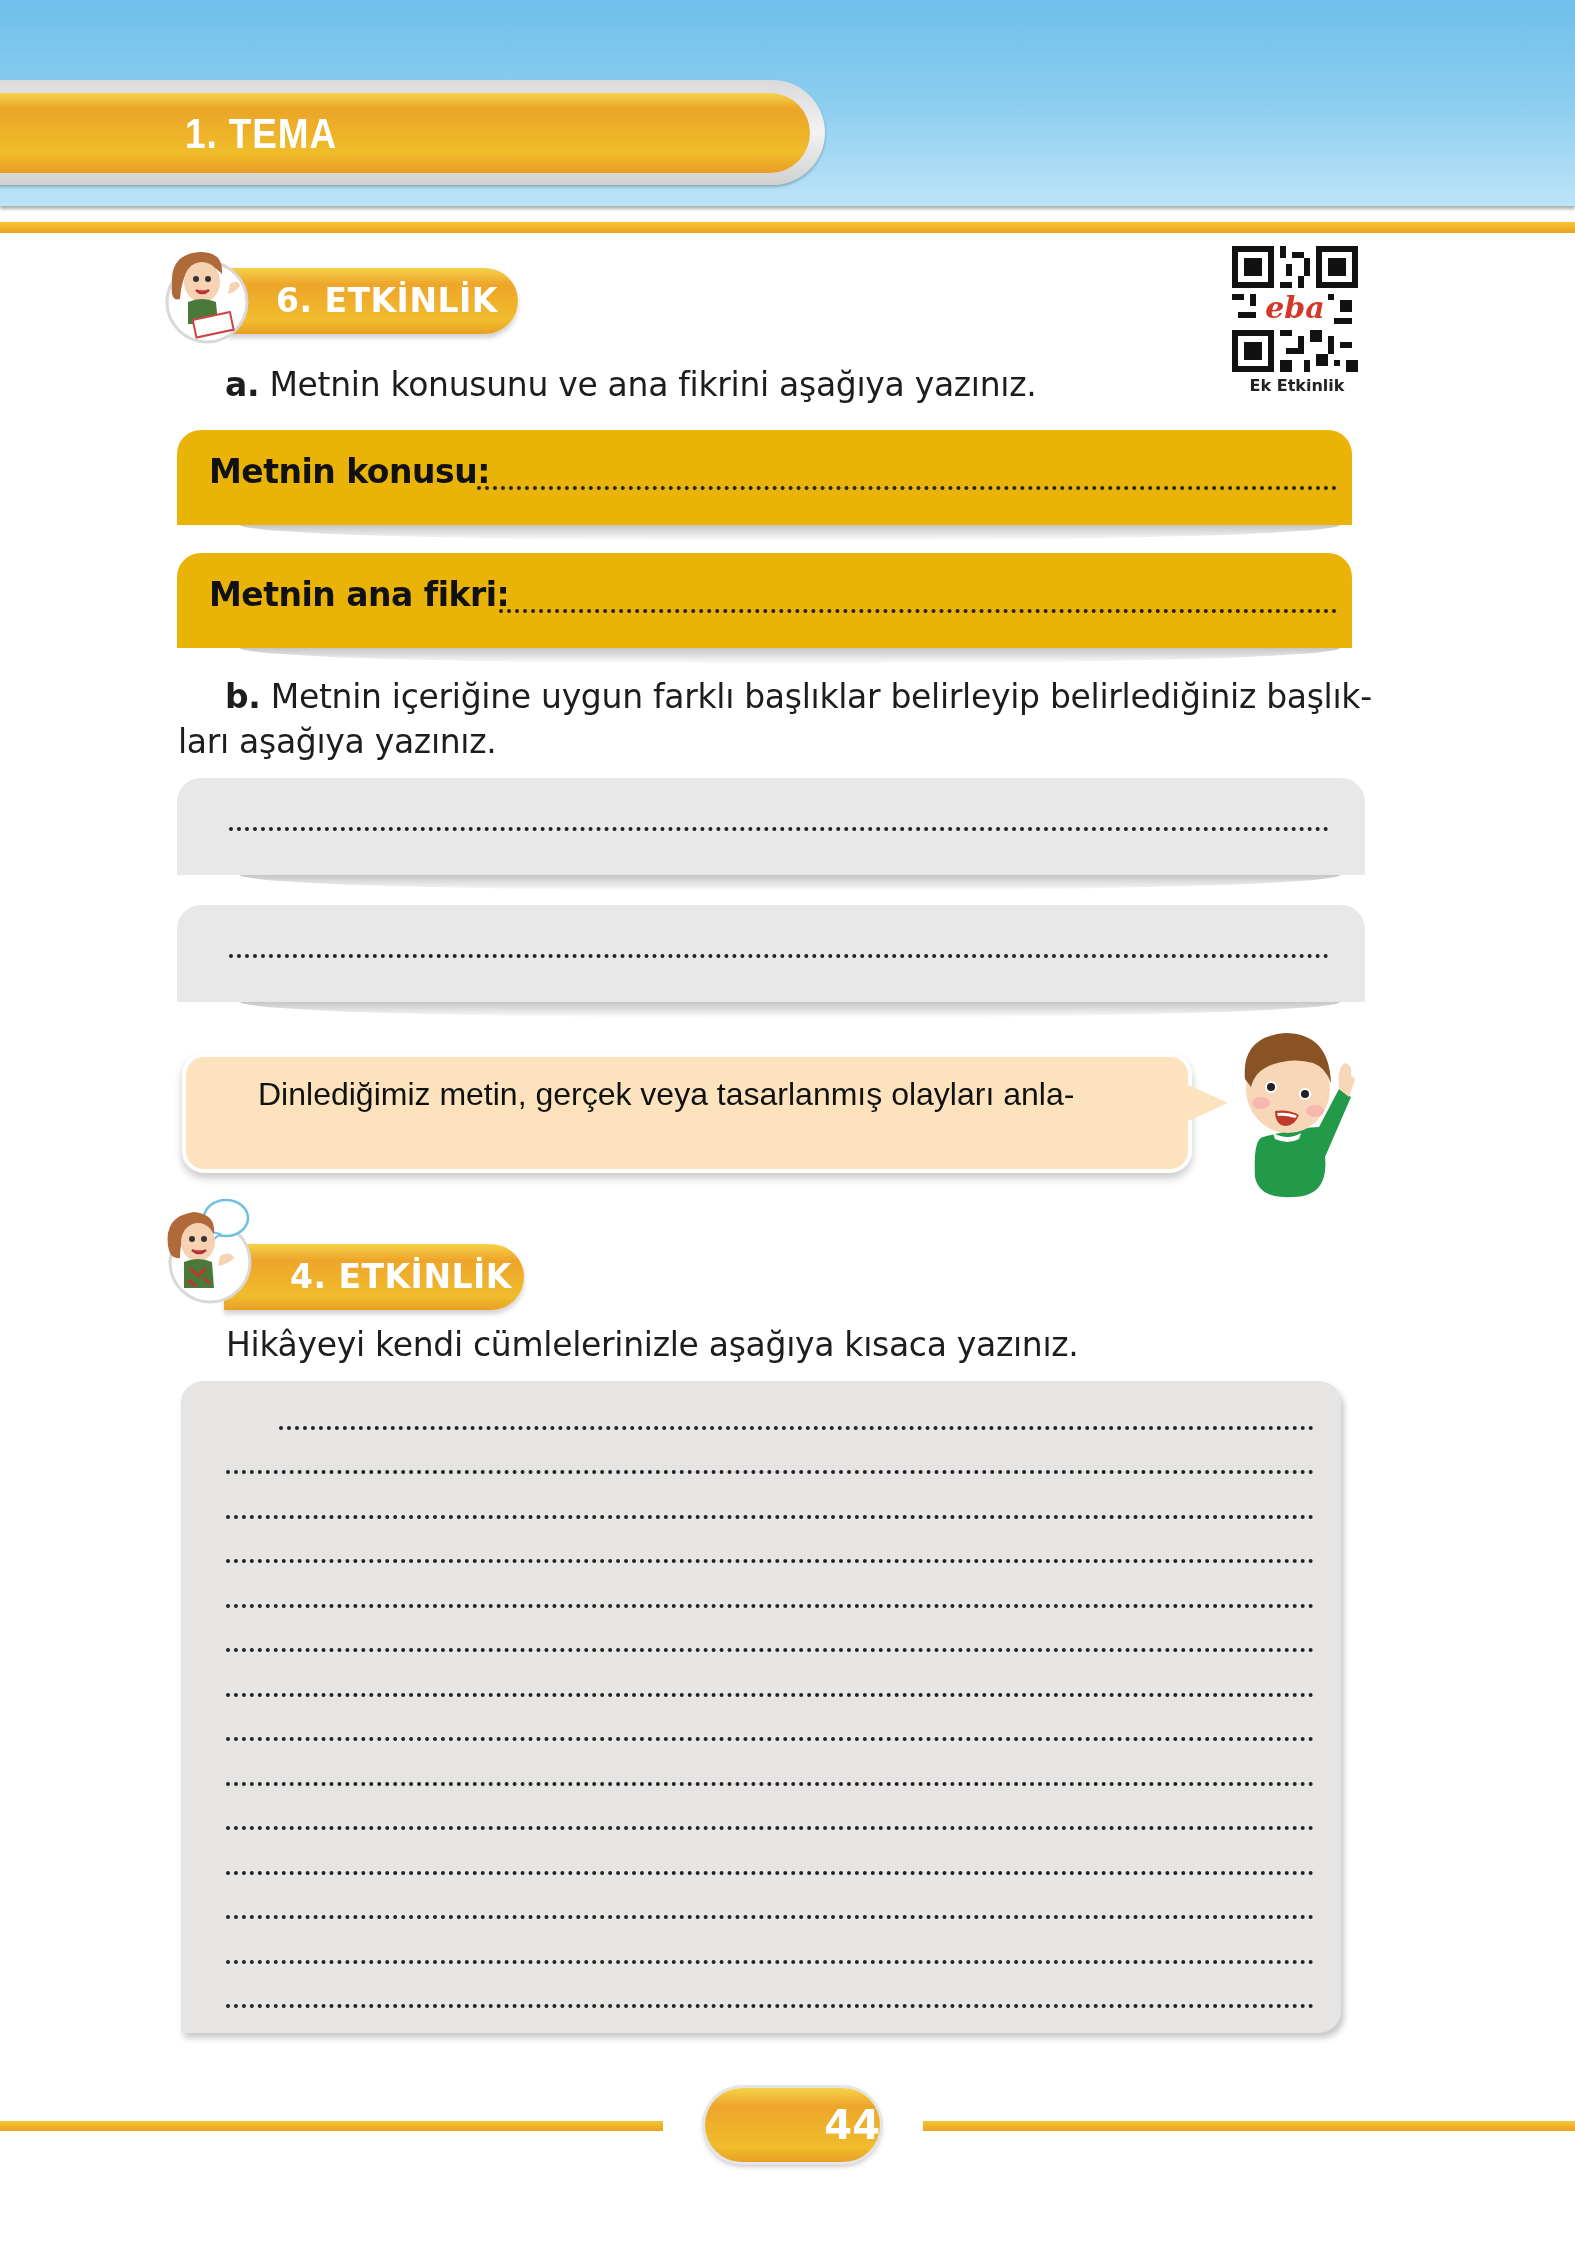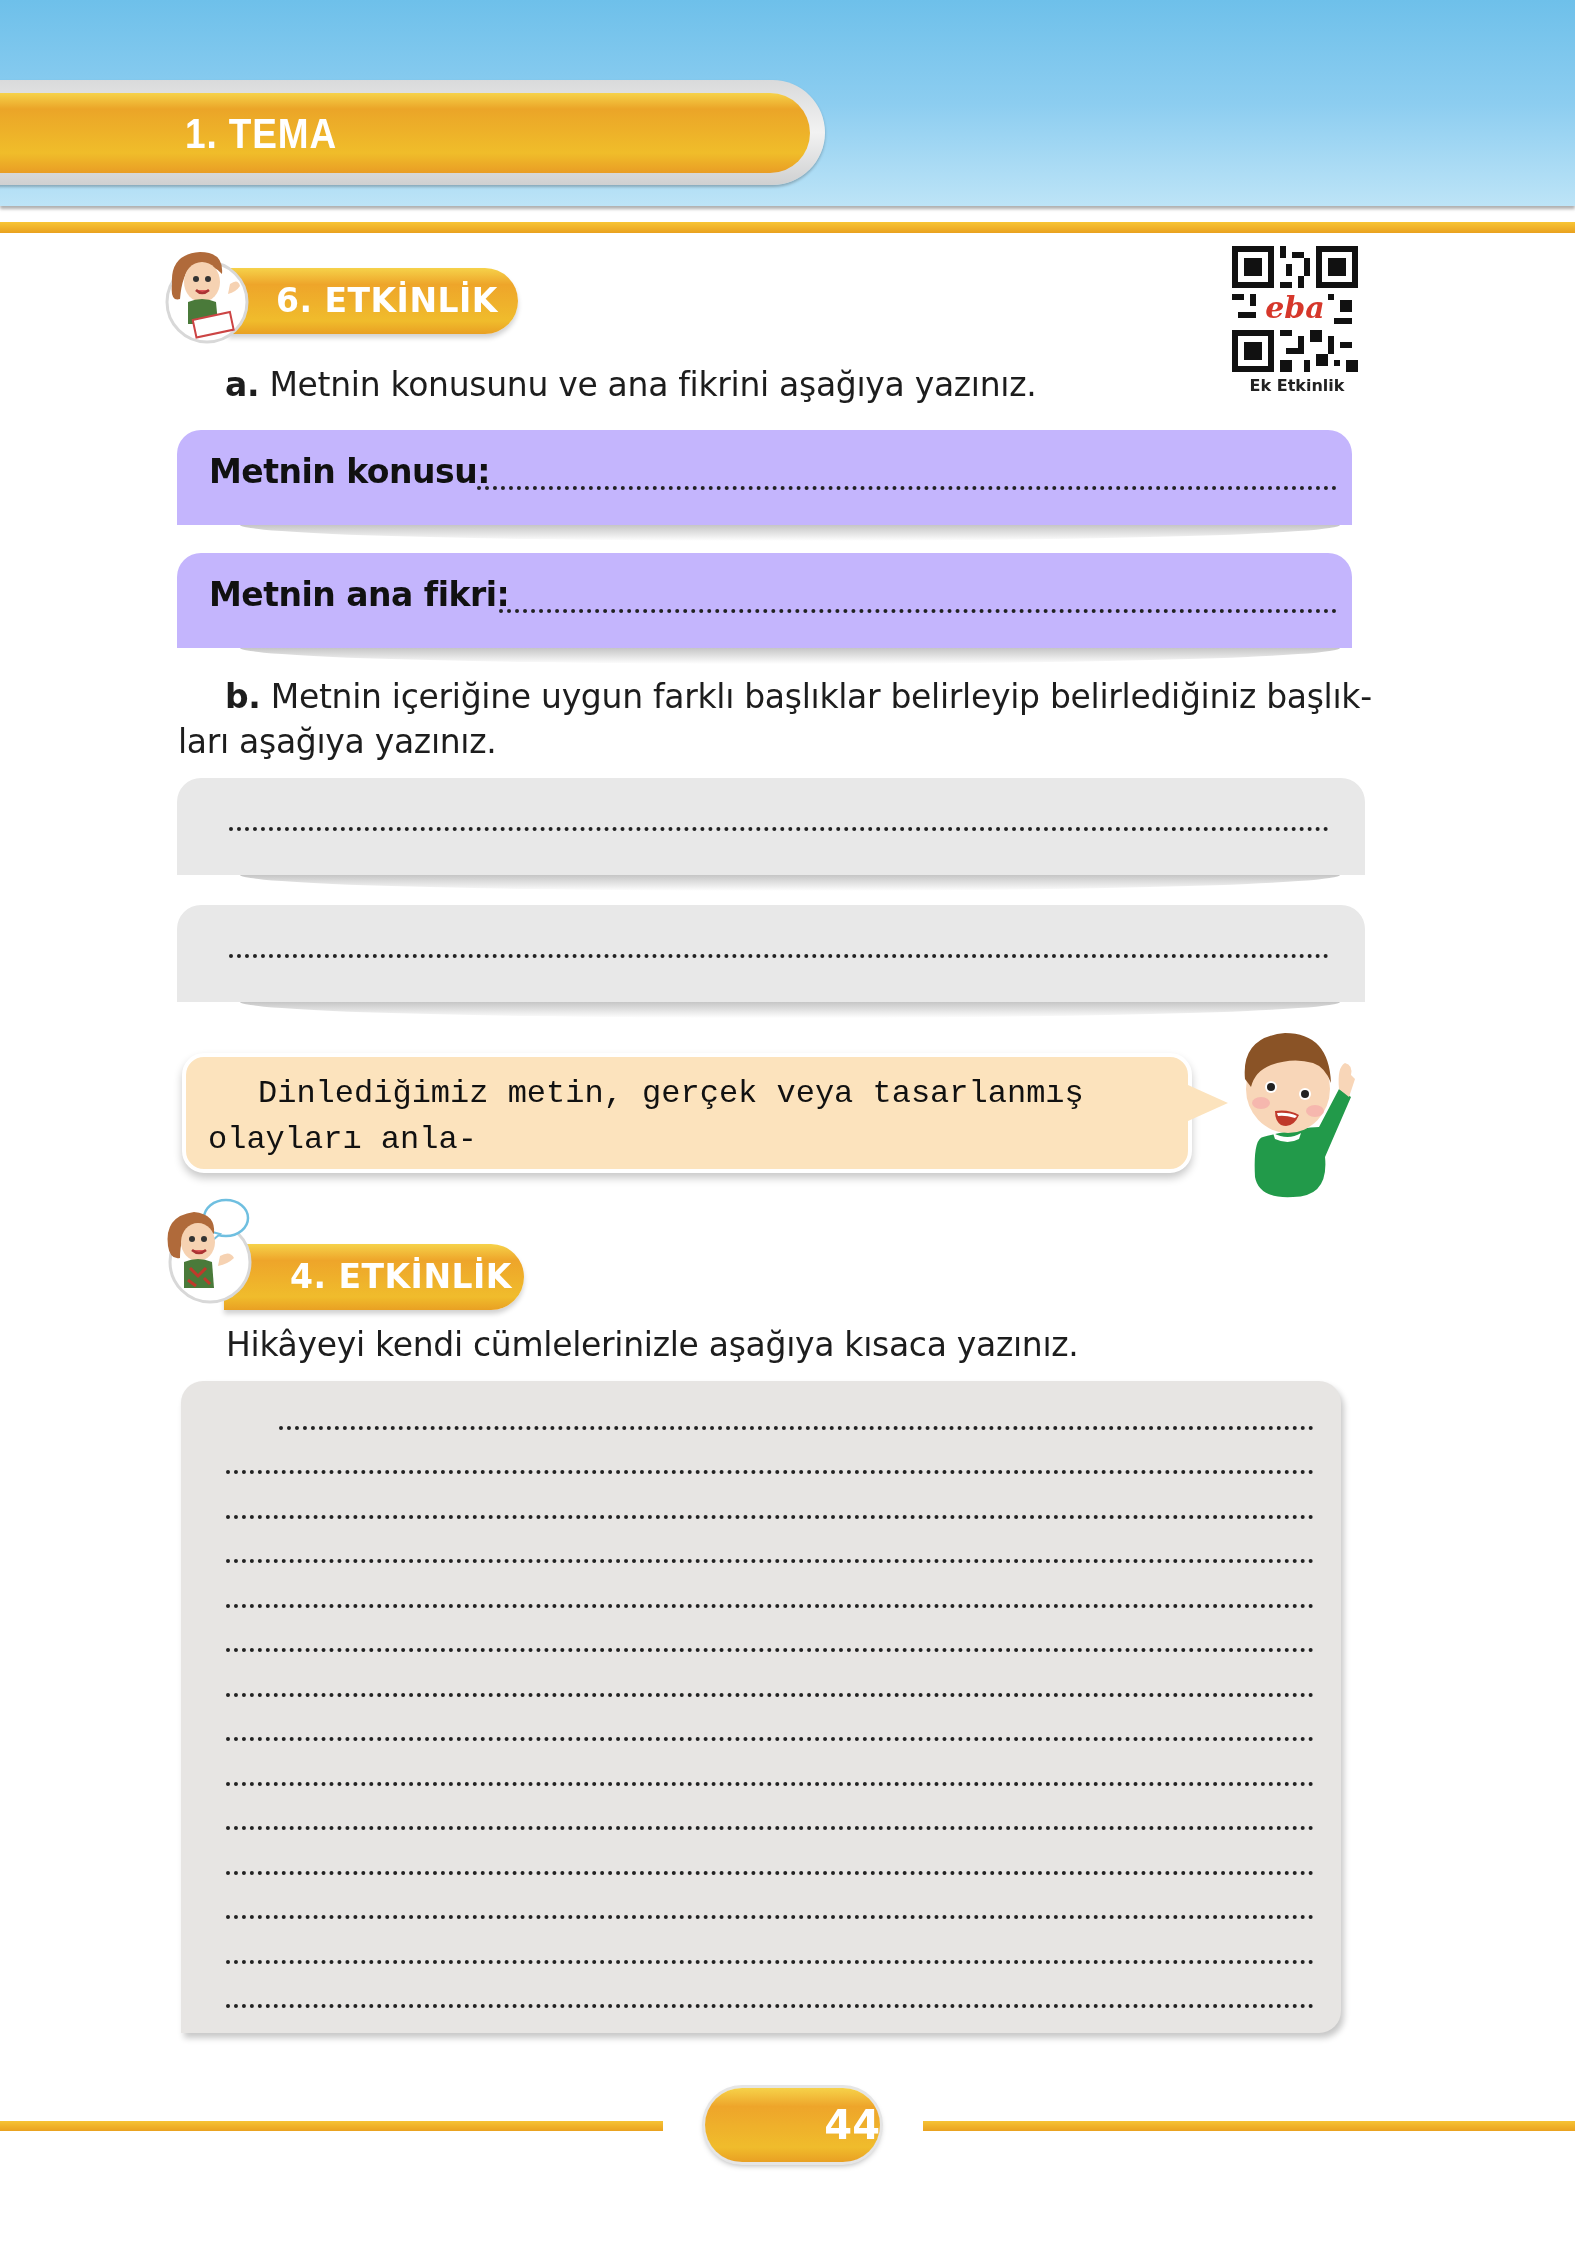--- a/index.html
+++ b/index.html
@@ -29,34 +29,34 @@
   .avatar { width:100px; height:100px; }
 
   
   .qr { left:1232px; top:246px; width:126px; height:126px; background:#fff; }
   .qr-label { left:1233px; top:376px; width:128px; text-align:center; font-size:16px; font-weight:bold; color:#222; }
 
   .instr { font-family:"DejaVu Sans", sans-serif; font-size:33px; color:#1d1d1d; white-space:nowrap; letter-spacing:-0.3px; }
   .instr b { font-weight:bold; }
 
   
-  .bluebox { left:177px; width:1175px; height:95px; background:#c4b5fd; border-radius:24px 24px 0 0; }
+  .bluebox { left:177px; width:1175px; height:95px; background:#eab308; border-radius:24px 24px 0 0; }
   .box-shadow { height:16px; background:linear-gradient(to bottom,rgba(150,150,150,0.55),rgba(255,255,255,0));
     border-radius:0 0 50% 50% / 0 0 100% 100%; }
   .box-label { left:32px; top:22px; font-size:33px; font-weight:bold; color:#111; letter-spacing:-0.5px; white-space:nowrap; }
   .dots { border-bottom:4px dotted #222; height:0; }
 
   .graybox { left:177px; width:1188px; height:97px; background:#e8e8e8; border-radius:24px 24px 0 0; }
 
   
   .bubble { left:182px; top:1053px; width:1010px; height:120px; background:#fce3bd;
     border:4px solid #ffffff; border-radius:22px; box-shadow:0 5px 8px rgba(0,0,0,0.22); box-sizing:border-box; }
   .bubble-tail { left:1188px; top:1085px; width:0; height:0; border-top:18px solid transparent;
     border-bottom:18px solid transparent; border-left:40px solid #fce3bd; }
-  .bubble-text { left:22px; top:14px; width:970px; font-family:Liberation Mono, monospace; font-size:32px;
+  .bubble-text { left:22px; top:14px; width:970px; font-family:Liberation Sans, sans-serif; font-size:32px;
     line-height:46px; color:#111; text-indent:50px; }
 
   
   .bigbox { left:181px; top:1381px; width:1160px; height:652px; background:#e7e5e3;
     border-radius:22px 22px 22px 0; box-shadow:3px 5px 6px rgba(0,0,0,0.22); }
 
   
   .foot-line { top:2121px; height:10px; background:linear-gradient(to bottom,#f6c334,#eaa220); }
   .page-pill { left:705px; top:2088px; width:175px; height:74px; border-radius:37px;
     background:linear-gradient(to bottom,#f6d24a 0%,#eea52a 25%,#f0bc2c 80%,#e9a023 100%);

